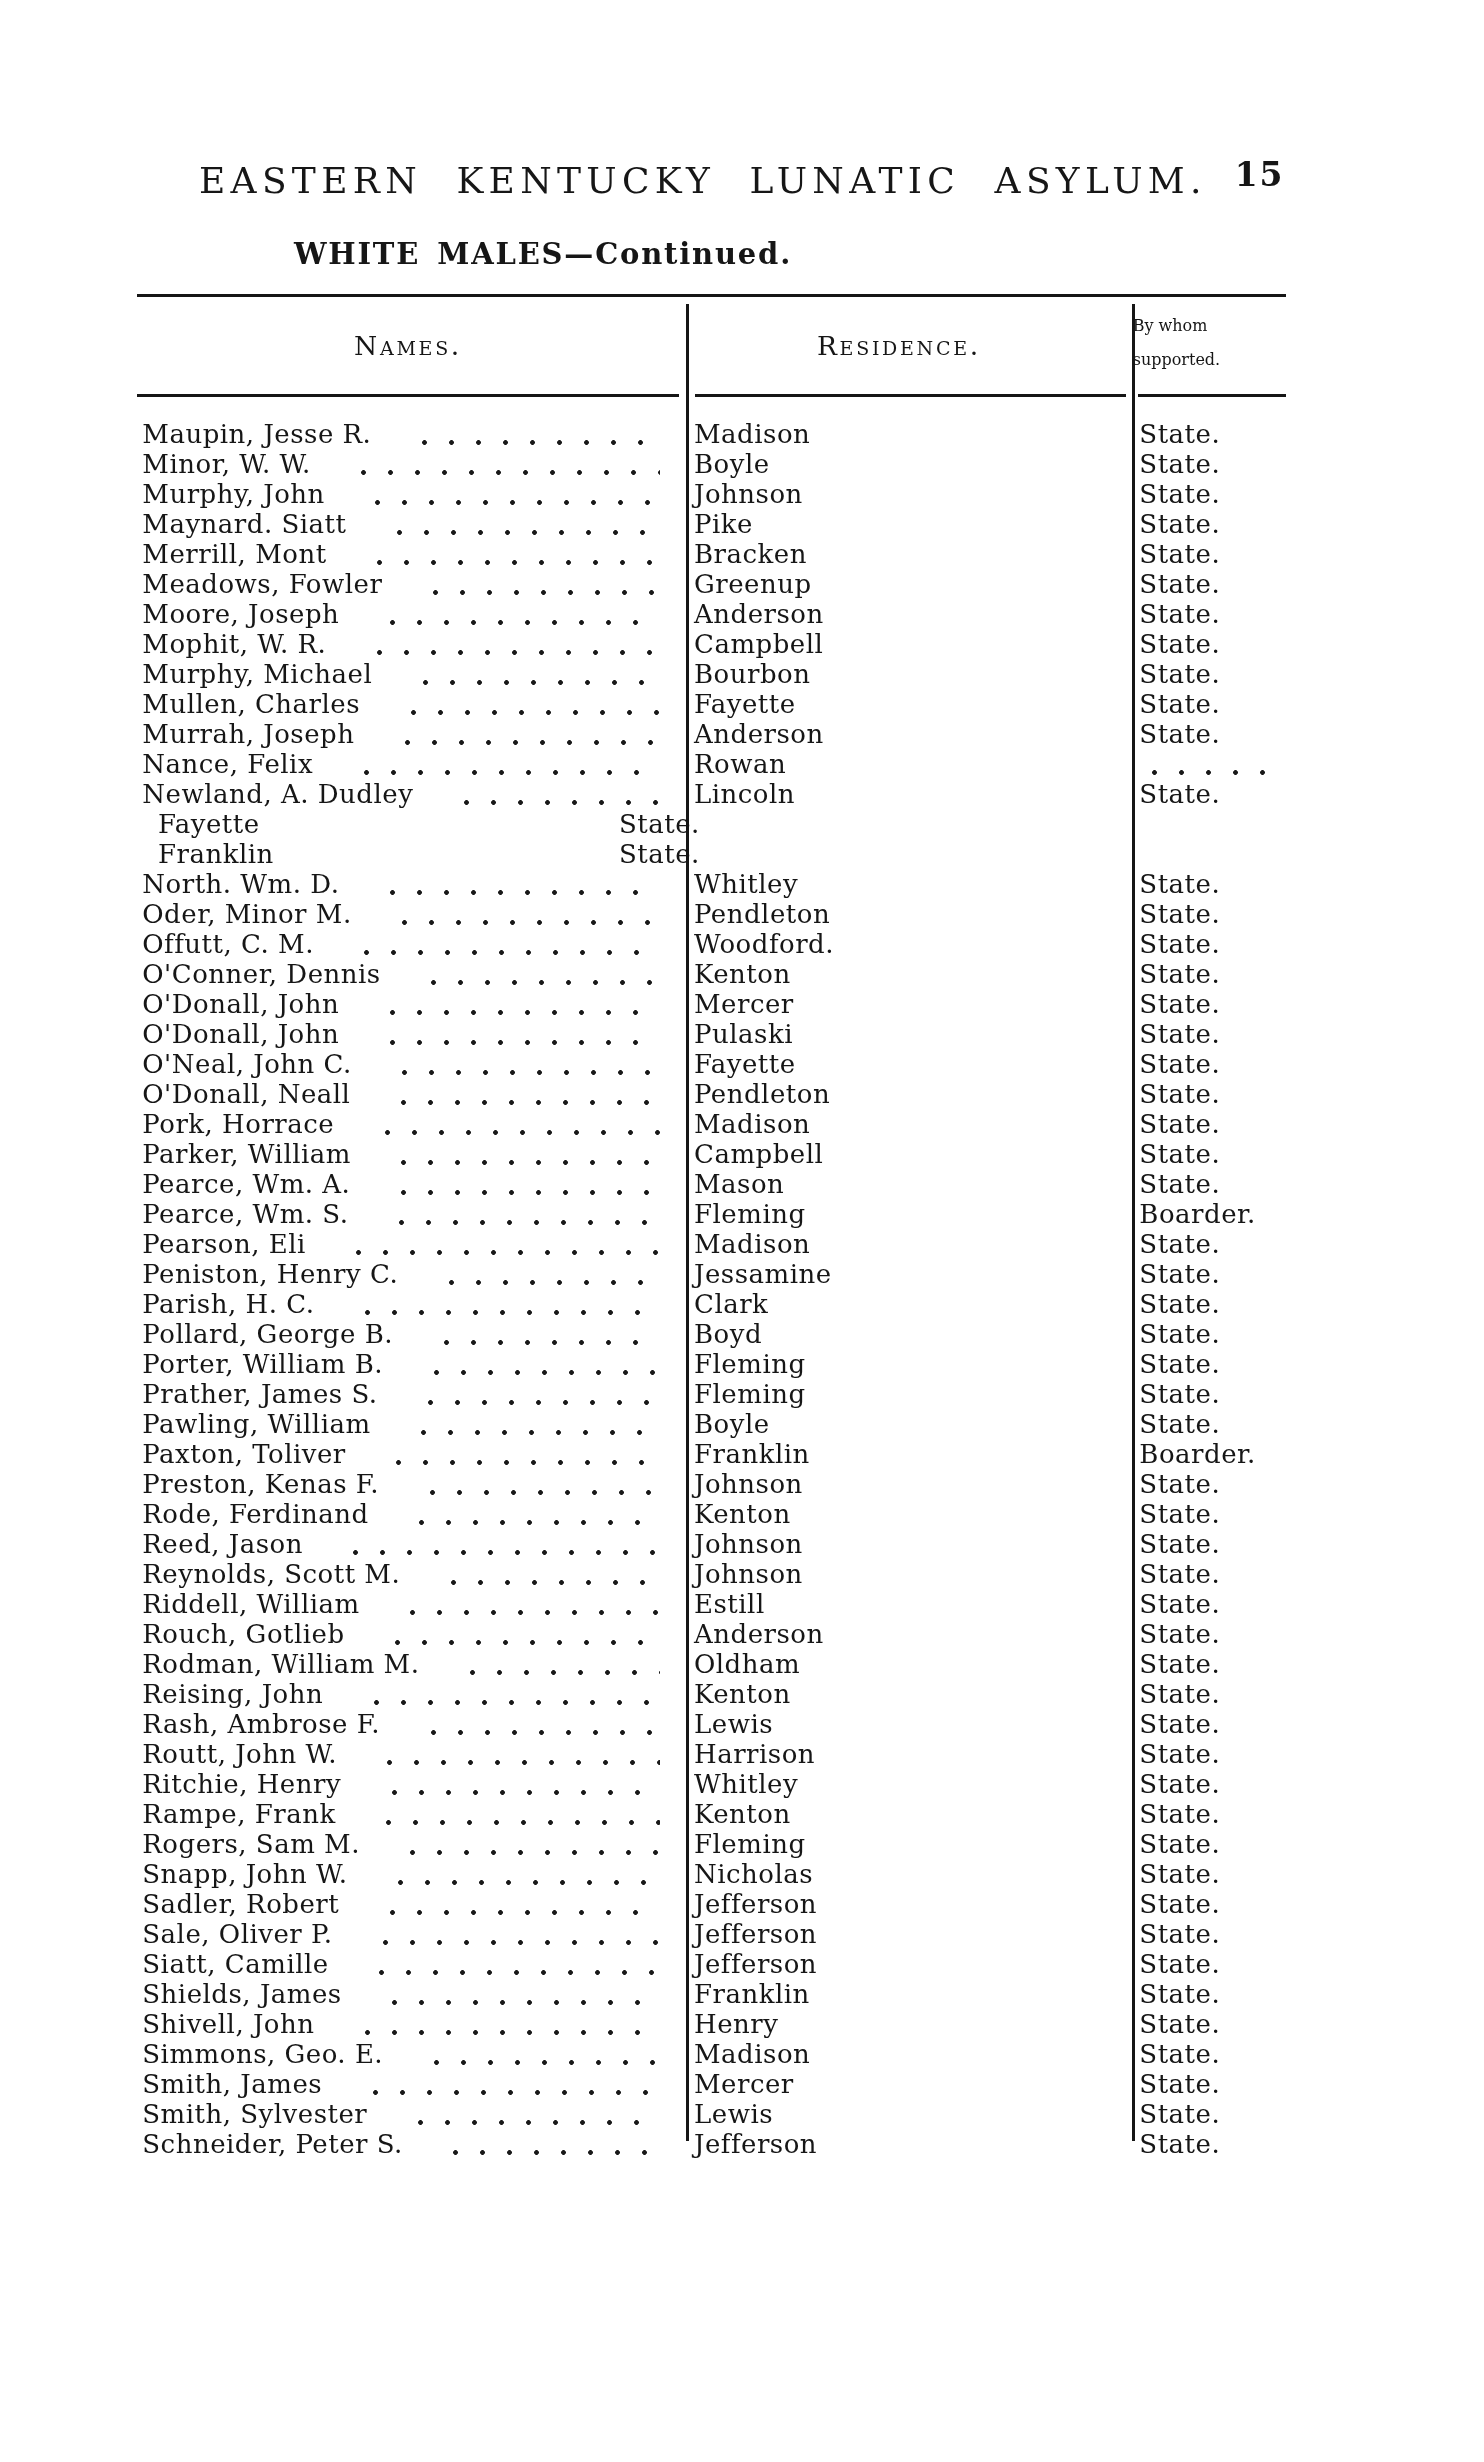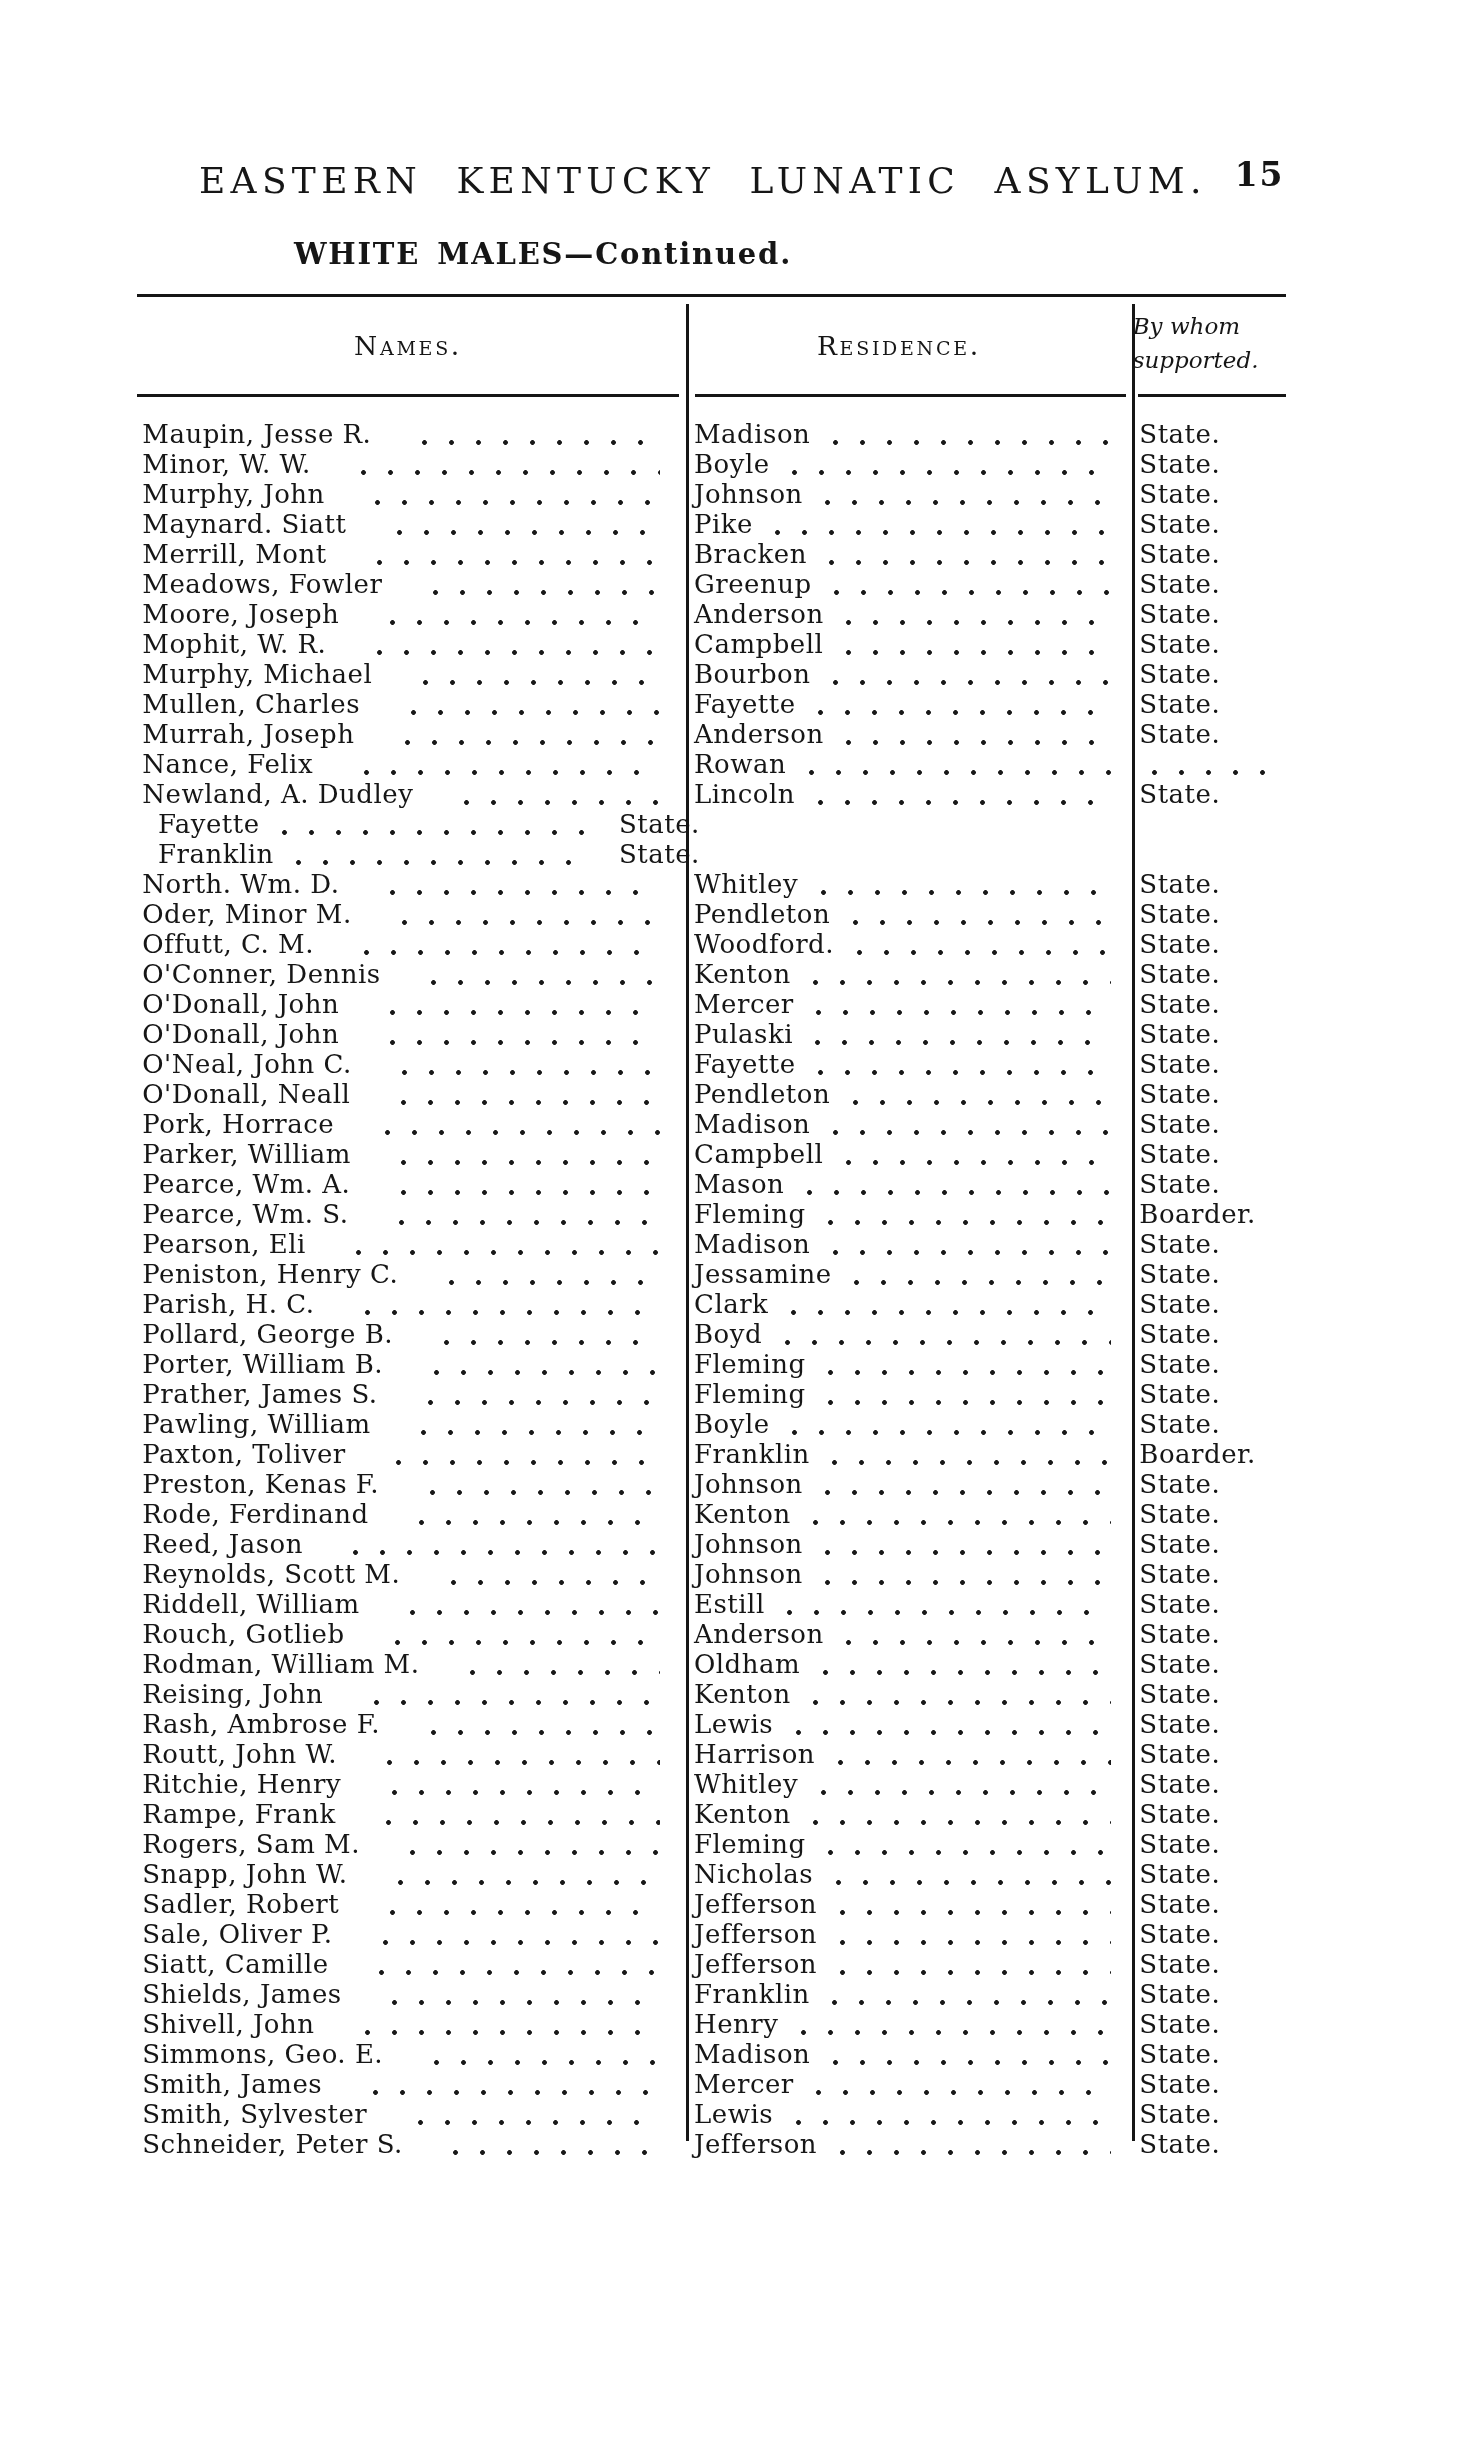--- a/index.html
+++ b/index.html
@@ -32,31 +32,31 @@
   .vline { position:absolute; top:7px; bottom:0; width:2.7px; background:#161616; }
   .v1 { left:549px; }
   .v2 { left:995px; }
   .thead { display:flex; height:97px; }
   .hc {
     display:flex; align-items:center; justify-content:center;
     font-variant:small-caps; font-size:26.5px; letter-spacing:2.7px;
   }
   .hc1 { width:550px; }
   .hc2 { width:446px; }
-  .hc3 { width:152px; padding:11.5px 3.5px 0 14px; font-size:23px; line-height:34px;font-style:italic; }
+  .hc3 { width:152px; padding:11.5px 3.5px 0 14px; font-size:16px; line-height:34px; }
   .hrule { position:absolute; top:97px; height:2.7px; background:#161616; }
   .hr1 { left:0; width:542px; }
   .hr2 { left:558px; width:431px; }
   .hr3 { left:1001px; width:148px; }
   .rows { position:absolute; top:100px; left:0; width:1149px; padding-top:22px; }
   .row { display:flex; height:30px; font-size:26px; letter-spacing:0.5px; }
   .cell { display:flex; overflow:hidden; }
   .txt { line-height:30px; white-space:nowrap; }
   .c1 { width:550px; padding-left:5.3px;gap:28px; }
-  .c2 { width:446px; padding-left:21px; }
+  .c2 { width:446px; padding-left:21px;flex-direction:column; }
   .c3 { width:152px; padding-left:15px; }
   .leader {
     flex:1; margin-left:11.5px; margin-right:13.3px;
     background-image:radial-gradient(circle, #191919 2px, transparent 2.7px);
     background-size:27px 8.8px;
     background-position:0 18.6px;
     background-repeat:repeat-x;
   }
   .c3 .leader { margin-left:1.8px; margin-right:7px; }
 </style>

